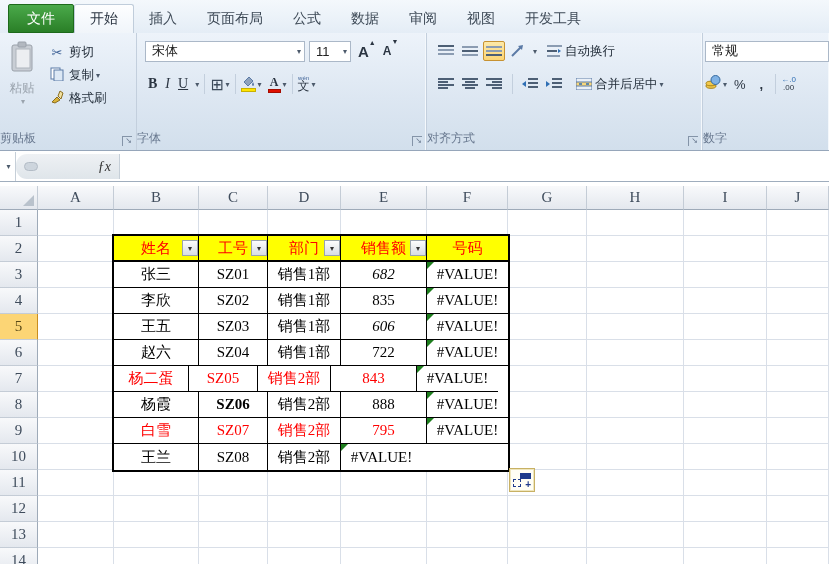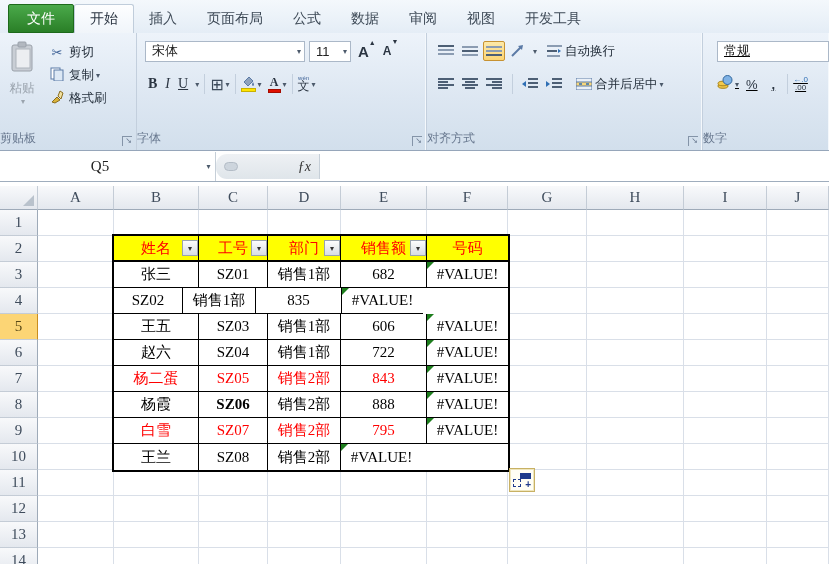--- a/index.html
+++ b/index.html
@@ -71,21 +71,21 @@
 
   
   .g-align { width:276px; padding-left:8px; }
   .al-ic { width:22px; height:20px; display:flex; align-items:center; justify-content:center;
     border:1px solid transparent; margin-right:2px; }
   .al-ic.sel { background:linear-gradient(#fde9a8,#fcd575); border:1px solid #c79232; border-radius:2px; }
   .txt-btn { display:flex; align-items:center; font-size:12.5px; color:#1f2a36; margin-left:10px; white-space:nowrap; }
   .txt-btn svg { margin-right:3px; }
 
   
-  .g-num { flex:1; padding-left:14px; overflow:hidden;text-decoration:underline; }
+  .g-num { flex:1; padding-left:2px; overflow:hidden; }
   .num-combo { width:140px; }
   .num-sym { font-size:13px; color:#2b3542; padding:0 7px; }
   .dec-ic { font-size:8px; line-height:8px; color:#2b3542; text-align:center; }
   .dec-ic .arr { color:#2f6fb5; }
 
   
   .fbar { position:absolute; top:152px; left:0; right:0; height:30px; background:#fff;
     border-bottom:1px solid #9fadbd; display:flex; align-items:stretch; z-index:2; }
   .namebox { width:200px; display:flex; align-items:center; justify-content:center;
     font-family:"Liberation Serif",serif; font-size:15px; color:#222; }
@@ -364,21 +364,20 @@
         <span class="dec-ic">
           <span class="arr">←.0</span><br>
           <span>.00</span>
         </span>
       </div>
       <div class="rgroup-label">数字</div>
     </div>
   </div>
 
   <div class="fbar">
-    <div class="namebox">Q5</div>
     <div class="namebox-dd">
         <span class="dd">▾</span>
       </div>
     <div class="fx-pill">
       <span class="pill-dot"></span>
       <span class="fx">ƒx</span>
     </div>
     <div class="finput"></div>
   </div>
 
@@ -586,45 +585,46 @@
           <div class="tcell" style="width: 85px;">姓名<span class="filterbtn">▾</span></div>
           <div class="tcell" style="width: 69px;">工号<span class="filterbtn">▾</span></div>
           <div class="tcell" style="width: 73px;">部门<span class="filterbtn">▾</span></div>
           <div class="tcell" style="width: 86px;">销售额<span class="filterbtn">▾</span></div>
           <div class="tcell" style="width: 81px;">号码</div>
         </div>
         <div class="trow">
           <div class="tcell" style="width: 85px;">张三</div>
           <div class="tcell" style="width: 69px;">SZ01</div>
           <div class="tcell" style="width: 73px;">销售1部</div>
-          <div class="tcell" style="width: 86px;">682</div>
-          <div class="tcell" style="width: 81px;"><span class="err-tri"></span>#VALUE!</div>
-        </div>
-        <div class="trow">
+          <div class="tcell" style="width: 86px; font-style: italic;">682</div>
+          <div class="tcell" style="width: 81px;"><span class="err-tri"></span>#VALUE!</div>
+        </div>
+        <div class="trow">
+          <div class="tcell" style="width: 85px;">李欣</div>
           <div class="tcell" style="width: 69px;">SZ02</div>
           <div class="tcell" style="width: 73px;">销售1部</div>
           <div class="tcell" style="width: 86px;">835</div>
           <div class="tcell" style="width: 81px;"><span class="err-tri"></span>#VALUE!</div>
         </div>
         <div class="trow">
           <div class="tcell" style="width: 85px;">王五</div>
           <div class="tcell" style="width: 69px;">SZ03</div>
           <div class="tcell" style="width: 73px;">销售1部</div>
-          <div class="tcell" style="width: 86px;">606</div>
+          <div class="tcell" style="width: 86px; font-style: italic;">606</div>
           <div class="tcell" style="width: 81px;"><span class="err-tri"></span>#VALUE!</div>
         </div>
         <div class="trow">
           <div class="tcell" style="width: 85px;">赵六</div>
           <div class="tcell" style="width: 69px;">SZ04</div>
           <div class="tcell" style="width: 73px;">销售1部</div>
           <div class="tcell" style="width: 86px;">722</div>
           <div class="tcell" style="width: 81px;"><span class="err-tri"></span>#VALUE!</div>
         </div>
         <div class="trow">
-          <div class="tcell red" style="width: 85px;">杨二蛋</div>
+          <div class="tcell red" style="width: 75px;">杨二蛋</div>
           <div class="tcell red" style="width: 69px; text-align: center;">SZ05</div>
           <div class="tcell red" style="width: 73px;">销售2部</div>
           <div class="tcell red" style="width: 86px;">843</div>
           <div class="tcell" style="width: 81px;"><span class="err-tri"></span>#VALUE!</div>
         </div>
         <div class="trow">
           <div class="tcell" style="width: 85px;">杨霞</div>
           <div class="tcell" style="width: 69px; font-weight: bold;">SZ06</div>
           <div class="tcell" style="width: 73px;">销售2部</div>
           <div class="tcell" style="width: 86px;">888</div>

